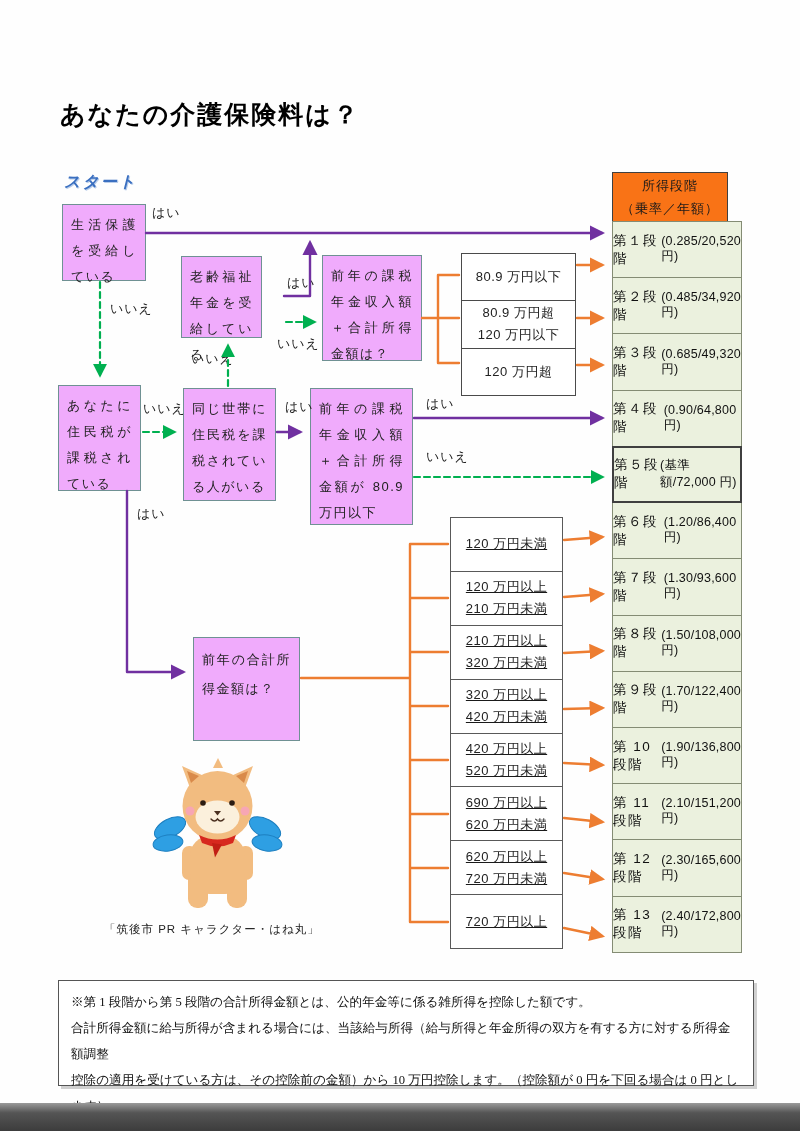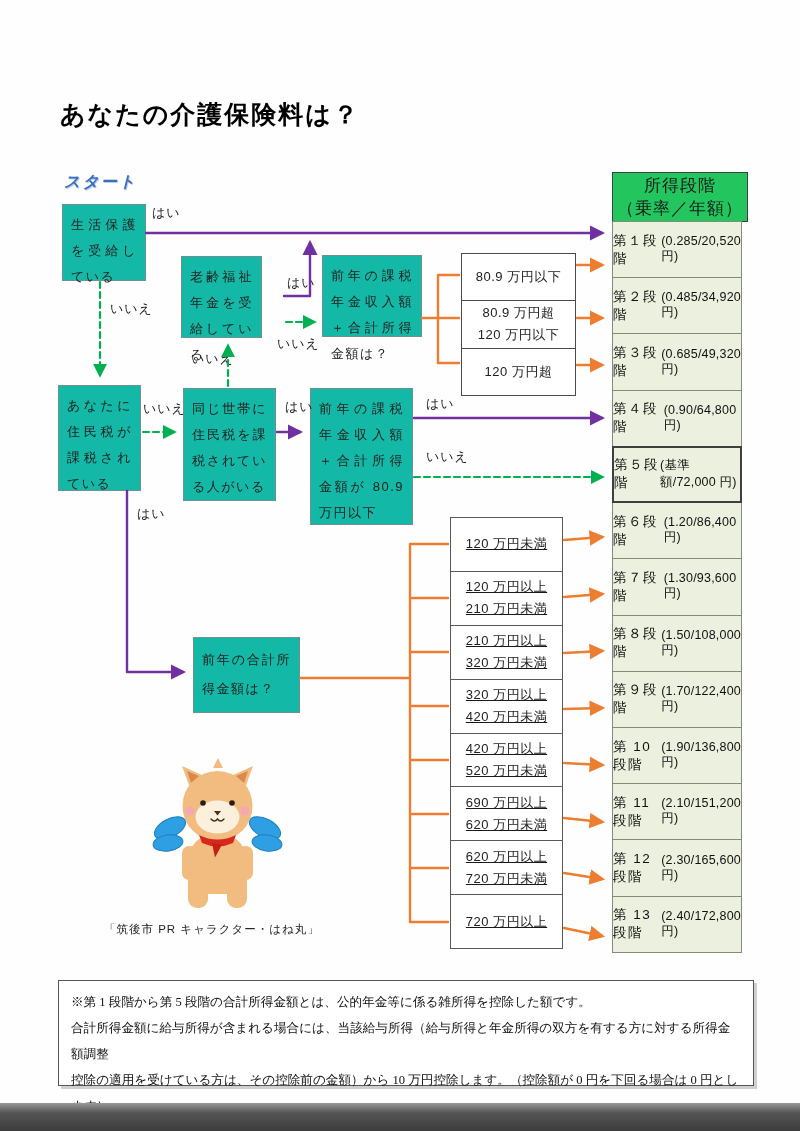--- a/index.html
+++ b/index.html
@@ -11,42 +11,42 @@
   .abs{position:absolute;}
   .page-title{
     left:60px;top:98px;font-size:25px;font-weight:900;letter-spacing:2px;color:#000;
   }
   .start-label{
     left:64px;top:172px;font-size:16px;font-weight:bold;font-style:italic;
     color:#3a6fc0;letter-spacing:2px;
     text-shadow:1px 1px 0 #b9cdea;
   }
   .fbox{
-    background:#14b8a6;border:1.5px solid #6f9193;box-sizing:border-box;
+    background:#f0abfc;border:1.5px solid #6f9193;box-sizing:border-box;
     padding:7px 8px;font-size:13px;line-height:26px;letter-spacing:1.5px;
     text-align:justify;color:#222;
   }
   .yn{
     font-size:13px;color:#222;letter-spacing:1px;
   }
   .rtable{
     box-sizing:border-box;border:1.5px solid #4a4a4a;background:#fff;
     display:flex;flex-direction:column;
   }
   .rrow{
     flex:1;display:flex;align-items:center;justify-content:center;
     text-align:center;white-space:pre-line;font-size:13px;line-height:22px;
     letter-spacing:0.5px;border-bottom:1px solid #4a4a4a;color:#222;
   }
   .rrow:last-child{border-bottom:none;}
   .shead{
-    left:612px;top:172px;width:136px;height:50px;box-sizing:border-box;
-    border:1.5px solid #404040;background:#22c55e;
+    left:612px;top:172px;width:116px;height:50px;box-sizing:border-box;
+    border:1.5px solid #404040;background:#f97316;
     display:flex;align-items:center;justify-content:center;text-align:center;
-    white-space:pre-line;font-size:17px;line-height:23px;letter-spacing:1px;
+    white-space:pre-line;font-size:13px;line-height:23px;letter-spacing:1px;
   }
   .scol{left:612px;top:222px;width:130px;}
   .srow{
     box-sizing:border-box;height:57.23px;background:#EBF1DE;
     border:1px solid #848c74;margin-top:-1px;position:relative;
     display:flex;flex-direction:row;align-items:center;justify-content:center;gap:1px;
   }
   .srow .sname{font-size:13.5px;letter-spacing:1.5px;color:#111;}
   .srow .sval{font-size:12.5px;letter-spacing:0.2px;color:#111;}
   .srow.base{border:2px solid #3f3f3f;z-index:2;}
@@ -68,25 +68,25 @@
 </head>
 <body>
 
 <div class="page">
 
   <div class="abs page-title">あなたの介護保険料は？</div>
   <div class="abs start-label">スタート</div>
 
   <div class="abs fbox" style="left:62px;top:204px;width:84px;height:77px;">生活保護を受給している</div>
   <div class="abs fbox" style="left:181px;top:256px;width:81px;height:82px;">老齢福祉年金を受給している</div>
-  <div class="abs fbox" style="left:322px;top:255px;width:100px;height:82px;">前年の課税年金収入額＋合計所得金額は？</div>
+  <div class="abs fbox" style="left:322px;top:255px;width:100px;height:106px;">前年の課税年金収入額＋合計所得金額は？</div>
   <div class="abs fbox" style="left:58px;top:385px;width:83px;height:106px;">あなたに住民税が課税されている</div>
   <div class="abs fbox" style="left:183px;top:388px;width:93px;height:113px;">同じ世帯に住民税を課税されている人がいる</div>
   <div class="abs fbox" style="left:310px;top:388px;width:103px;height:137px;">前年の課税年金収入額＋合計所得金額が 80.9 万円以下</div>
-  <div class="abs fbox" style="left:193px;top:637px;width:107px;height:76px;line-height:29px;">前年の合計所得金額は？</div>
+  <div class="abs fbox" style="left:193px;top:637px;width:107px;height:104px;line-height:29px;">前年の合計所得金額は？</div>
 
   <div class="abs rtable" style="left:461px;top:253px;width:115px;height:143px;">
     <div class="rrow">80.9 万円以下</div>
     <div class="rrow" style="white-space: pre-line;">80.9 万円超
 120 万円以下</div>
     <div class="rrow">120 万円超</div>
   </div>
 
   <div class="abs rtable" style="left:450px;top:517px;width:113px;height:432px;border-color:#595959;text-decoration:underline;">
     <div class="rrow" style="border-color:#595959;">120 万円未満</div>

